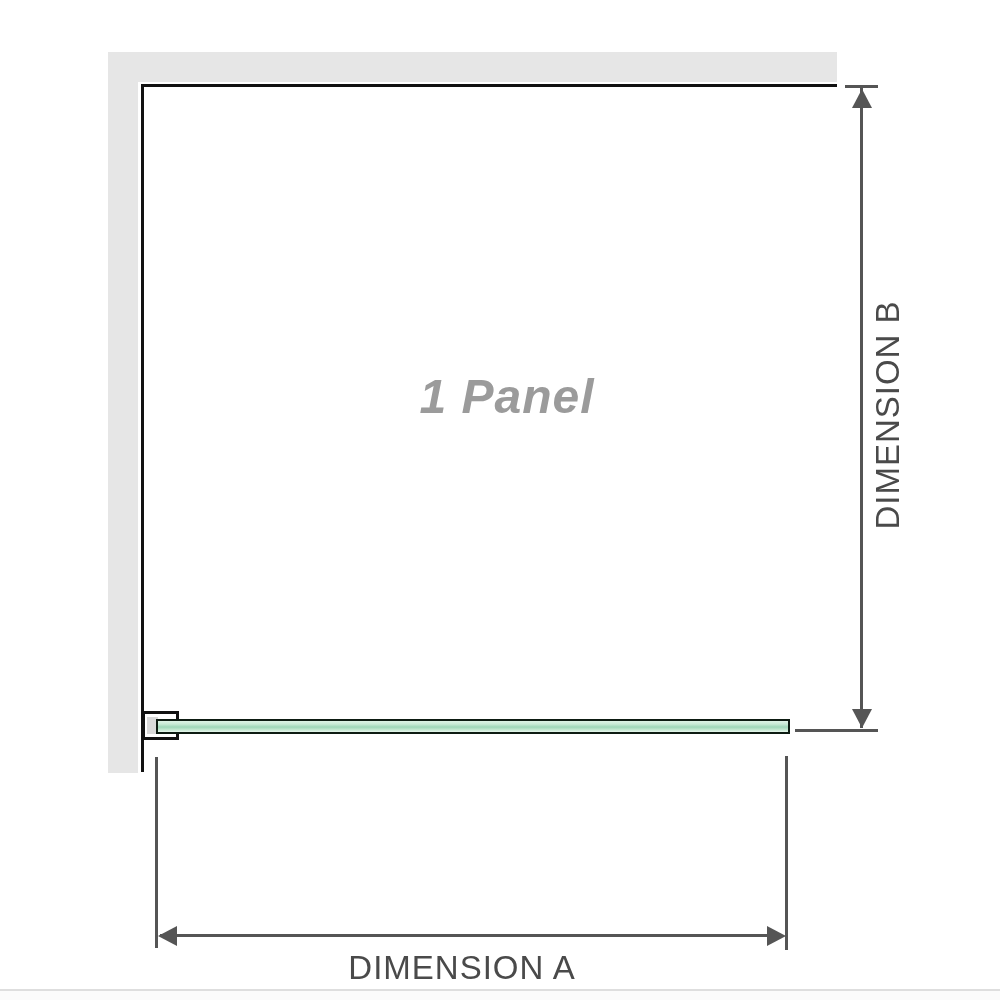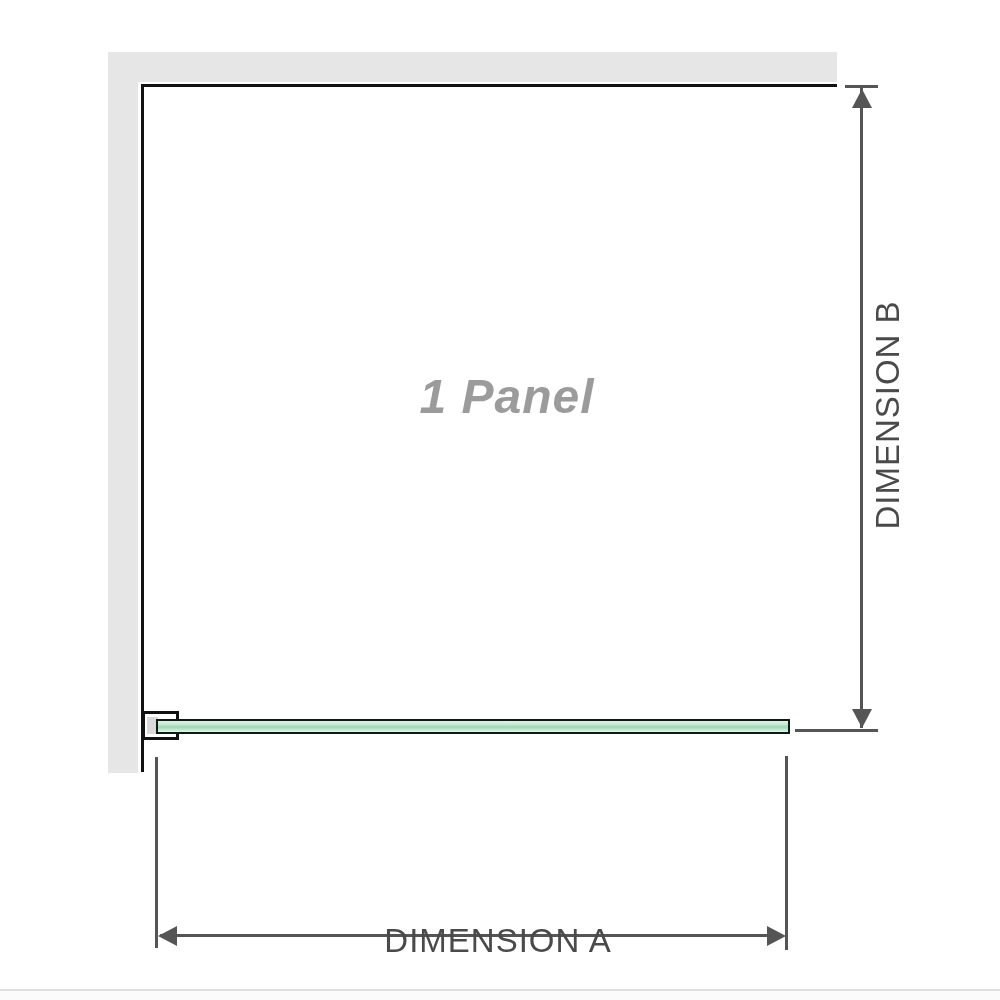--- a/index.html
+++ b/index.html
@@ -121,23 +121,22 @@
     color: var(--color-label_text, #4a4a4a);
     letter-spacing: 1px;
     white-space: nowrap;
     z-index: 9;
   }
   .dimb-label {
     left: 888px; top: 415px;
     transform: translate(-50%, -50%) rotate(-90deg);
   }
   .dima-label {
-    left: 462px; top: 922px;
+    left: 462px; top: 949px;
     transform: translateX(-50%);
-    margin-left: 36px;
   }
 
   
   .bottom-rule {
     left: 0; top: 989px; width: 1000px; height: 2px;
     background: var(--color-baseline, #dedede);
     z-index: 1;
   }
   .bottom-strip {
     left: 0; top: 991px; width: 1000px; height: 9px;

